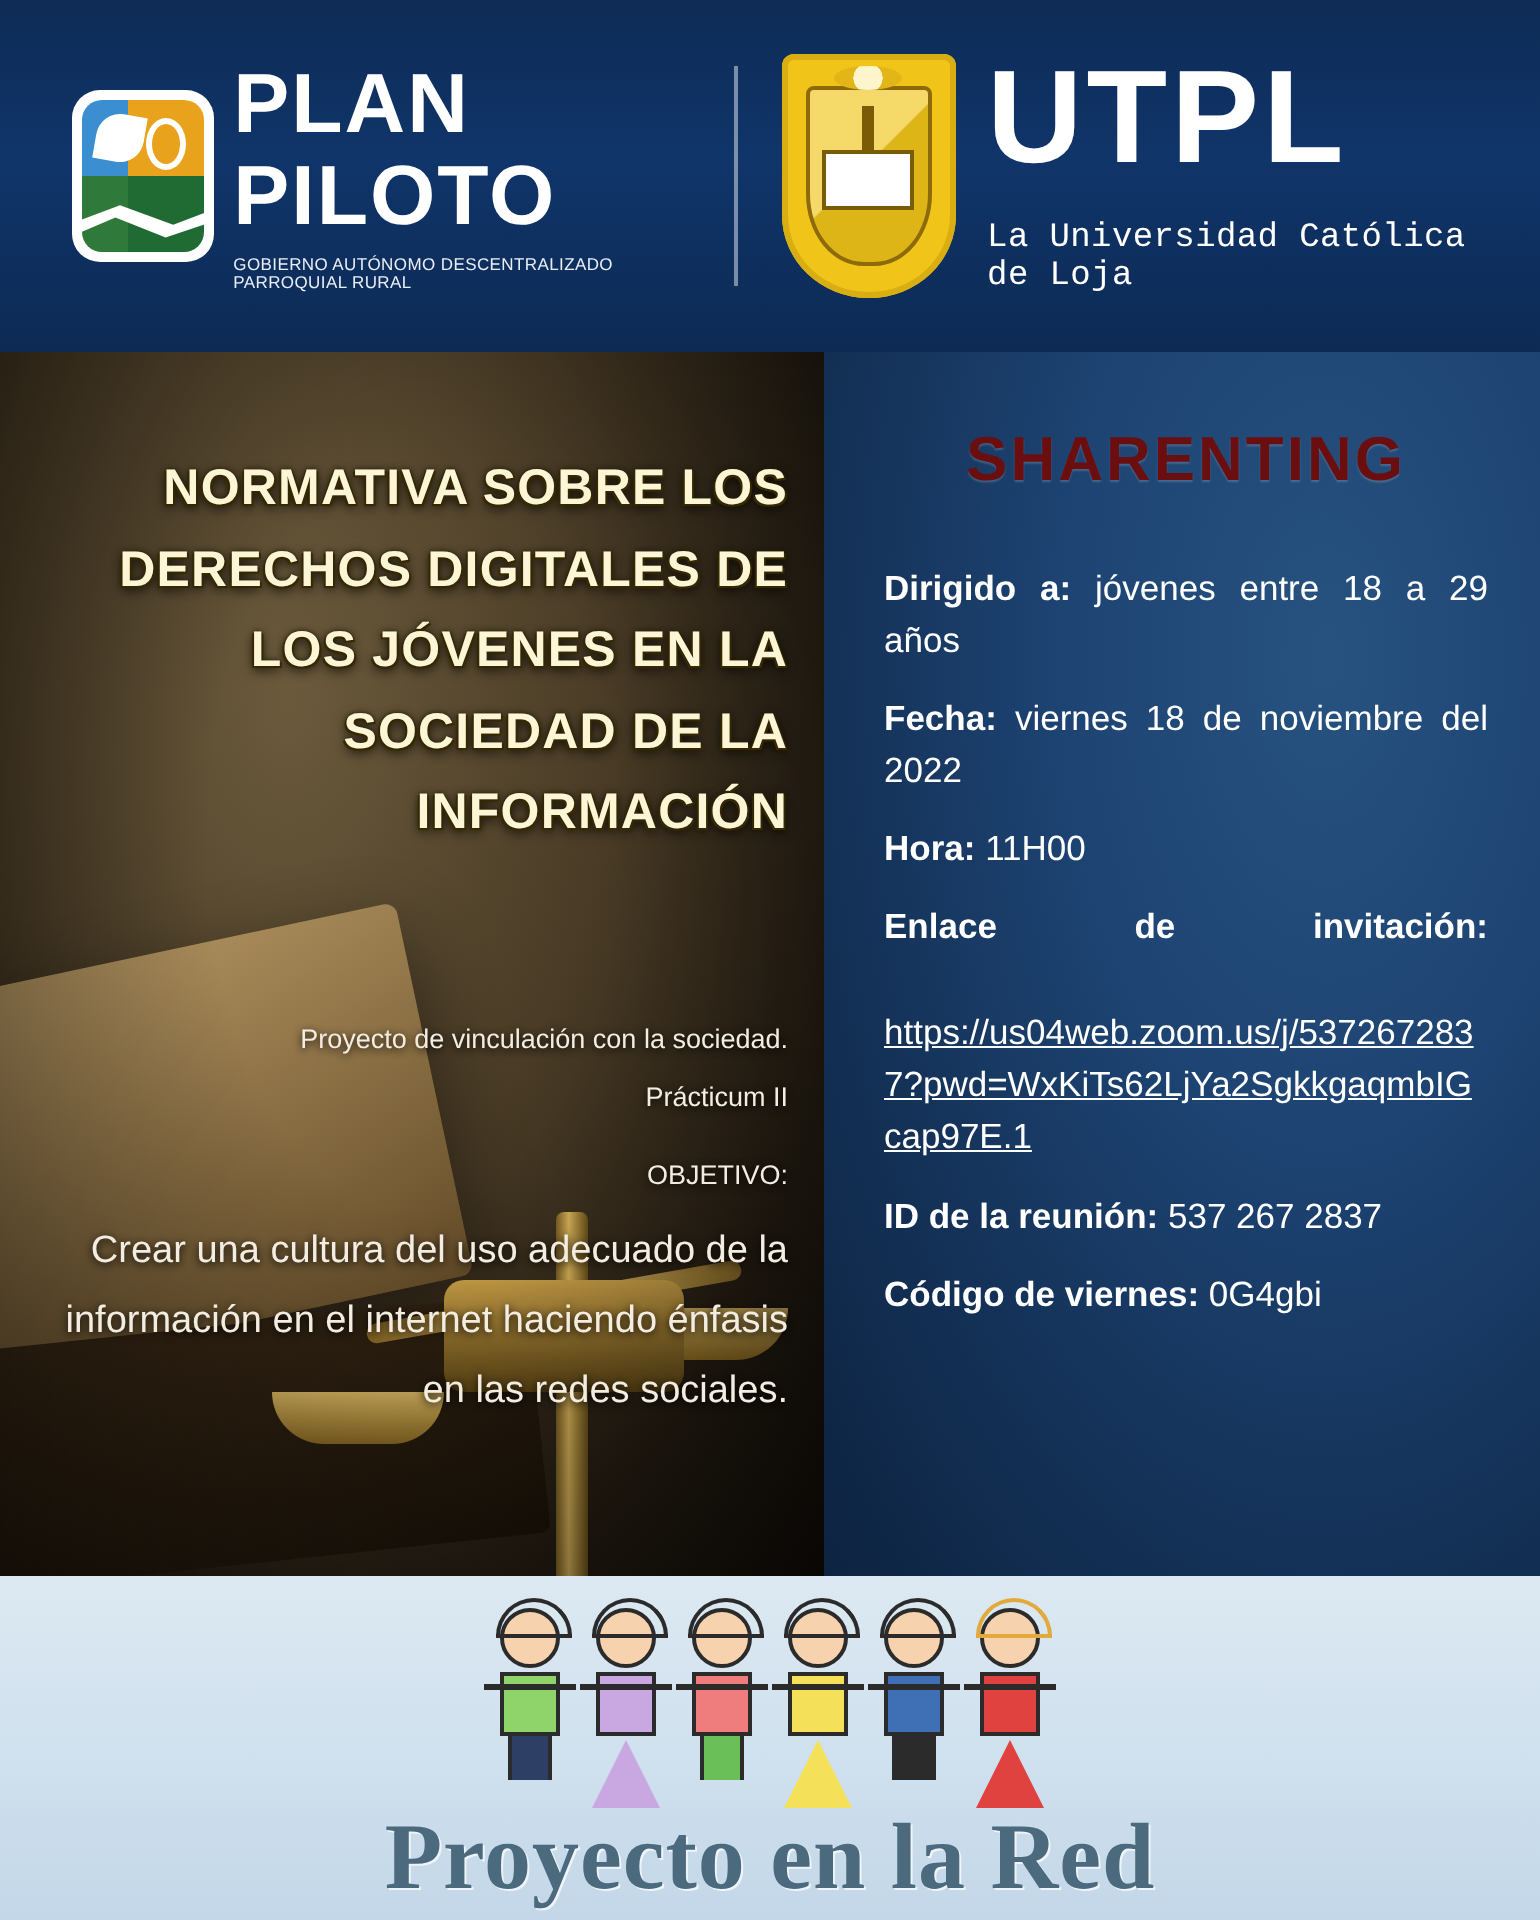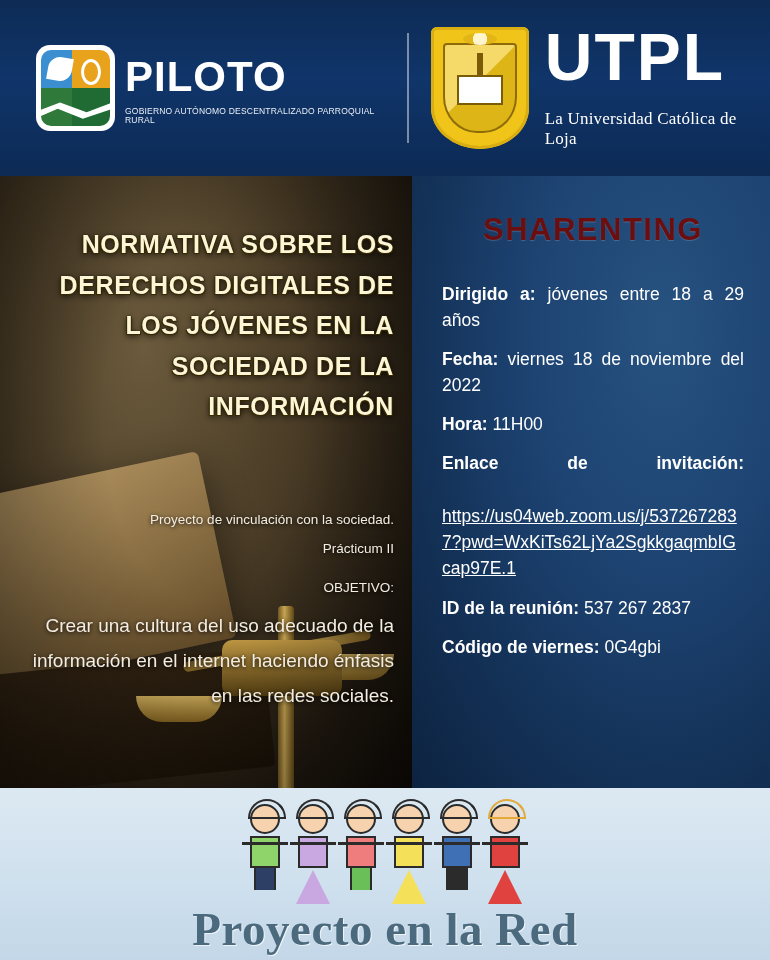--- a/index.html
+++ b/index.html
@@ -124,21 +124,21 @@
   .utpl-text { color: #ffffff; }
   .utpl-text .big {
     font-size: 66px; font-weight: 700; line-height: .92; letter-spacing: 2px;
     display: block;
   }
   .utpl-text .sub {
     display: block;
     font-size: 17px;
     margin-top: 21px;
     letter-spacing: .2px;
-    font-family: Liberation Serif, serif;
+    font-family: Liberation Mono, monospace;
   }
 
   
   .body-row { display: flex; flex: 1 1 auto; min-height: 0; }
 
   
   .left-panel {
     position: relative;
     width: 412px;
     flex: 0 0 412px;
@@ -349,20 +349,21 @@
       <div class="plan-mark">
         <span class="quad q1"></span>
         <span class="quad q2"></span>
         <span class="quad q3"></span>
         <span class="quad q4"></span>
         <span class="plan-leaf"></span>
         <span class="plan-leaf2"></span>
         <span class="plan-wave"></span>
       </div>
       <div class="plan-text">
+        <span class="l1">PLAN</span>
         <span class="l2">PILOTO</span>
         <span class="l3">GOBIERNO AUTÓNOMO DESCENTRALIZADO PARROQUIAL RURAL</span>
       </div>
     </div>
 
     <div class="hdr-divider"></div>
 
     <div class="logo-utpl">
       <div class="crest">
         <span class="torch"></span>

